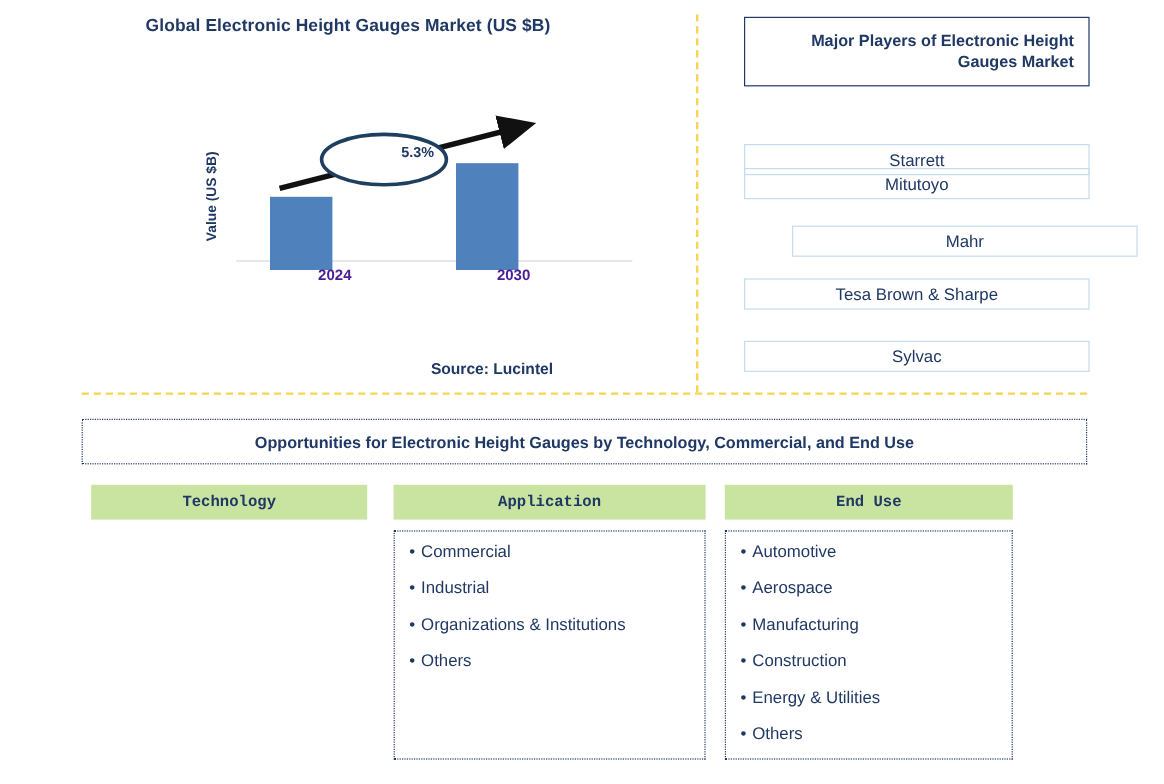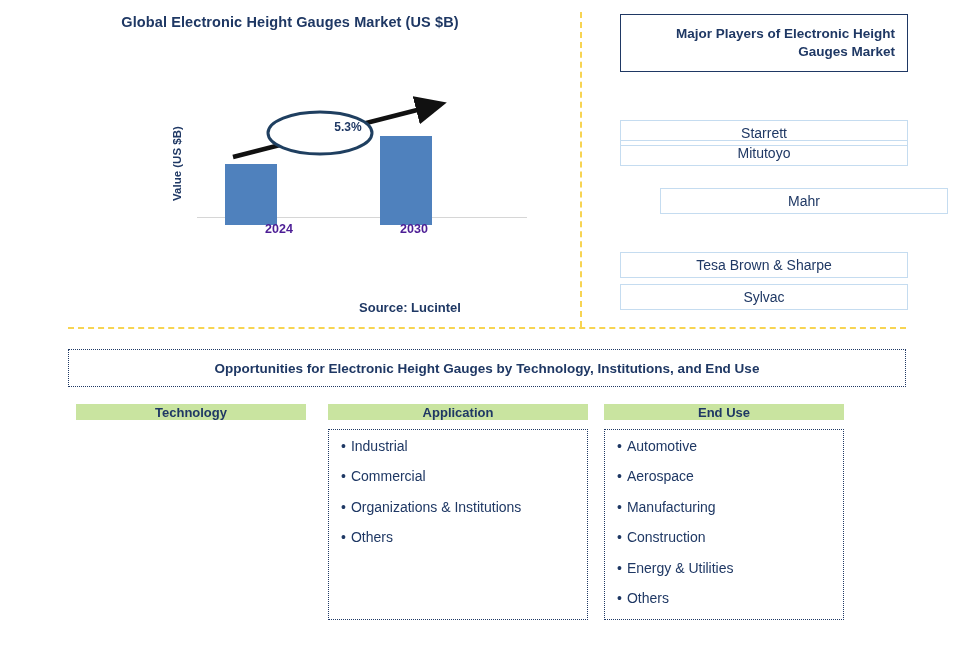--- a/index.html
+++ b/index.html
@@ -54,21 +54,21 @@
     position: absolute; bottom: 0; background: #4f81bd;
   }
   .bar-2024 { left: 60px; width: 52px; height: 61px; }
   .bar-2030 { left: 215px; width: 52px; height: 89px; }
   .tick {
     position: absolute; top: 222px;
     font-size: 12.5px; font-weight: bold; color: #4c1d95;
     text-align: center; width: 80px;
   }
   .tick-2024 { left: 239px; }
-  .tick-2030 { left: 374px; }
+  .tick-2030 { left: 388px; }
 
   .growth-svg { position: absolute; left: 165px; top: 95px; width: 300px; height: 80px; }
   .cagr-label {
     position: absolute; left: 316px; top: 120px;
     width: 64px; text-align: center;
     font-size: 12px; font-weight: bold; color: #1f3864;
   }
 
   .source-text {
     position: absolute; left: 280px; top: 300px; width: 260px;
@@ -96,23 +96,23 @@
   
   .opp-banner {
     position: absolute; left: 68px; top: 349px;
     width: 838px; height: 38px;
     border: 1.5px dotted #1f3864;
     display: flex; align-items: center; justify-content: center;
     font-size: 13.5px; font-weight: bold; color: #1f3864;
   }
   .col { position: absolute; top: 404px; }
   .col-head {
-    height: 16px; background: #c9e4a0;
-    display: flex; align-items: center; justify-content: center;
-    font-size: 13px; font-weight: bold; color: #1f3864;
+    height: 29px; background: #c9e4a0;
+    display: flex; align-items: center; justify-content: center;
+    font-size: 13px; font-weight: bold; color: #1f3864; font-family: Liberation Mono, monospace;
   }
   .col-body {
     margin-top: 9px; height: 191px;
     border: 1.5px dotted #1f3864;
     padding: 9px 12px 0 12px;
   }
   .col-1 { left: 76px; width: 230px; }
   .col-2 { left: 328px; width: 260px; }
   .col-3 { left: 604px; width: 240px; }
   .bullet-item {
@@ -163,42 +163,42 @@
     <div class="players-header">Major Players of Electronic Height Gauges Market</div>
     <div class="player-box" style="top:92px;margin-top:28px;">
       <span>Starrett</span>
     </div>
     <div class="player-box" style="top:140px;">
       <span>Mitutoyo</span>
     </div>
     <div class="player-box" style="top:188px;margin-left:40px;">
       <span>Mahr</span>
     </div>
-    <div class="player-box" style="top:252px;">
+    <div class="player-box" style="top:232px;">
       <span>Tesa Brown &amp; Sharpe</span>
     </div>
     <div class="player-box" style="top:284px;">
       <span>Sylvac</span>
     </div>
   </div>
 
-  <div class="opp-banner">Opportunities for Electronic Height Gauges by Technology, Institutions, and End Use</div>
+  <div class="opp-banner">Opportunities for Electronic Height Gauges by Technology, Commercial, and End Use</div>
 
   <div class="col col-1">
     <div class="col-head">Technology</div>
   </div>
 
   <div class="col col-2">
     <div class="col-head">Application</div>
     <div class="col-body">
       <div class="bullet-item">
+        <span class="dot">•</span><span>Commercial</span>
+      </div>
+      <div class="bullet-item">
         <span class="dot">•</span><span>Industrial</span>
-      </div>
-      <div class="bullet-item">
-        <span class="dot">•</span><span>Commercial</span>
       </div>
       <div class="bullet-item">
         <span class="dot">•</span><span>Organizations &amp; Institutions</span>
       </div>
       <div class="bullet-item">
         <span class="dot">•</span><span>Others</span>
       </div>
     </div>
   </div>
 

